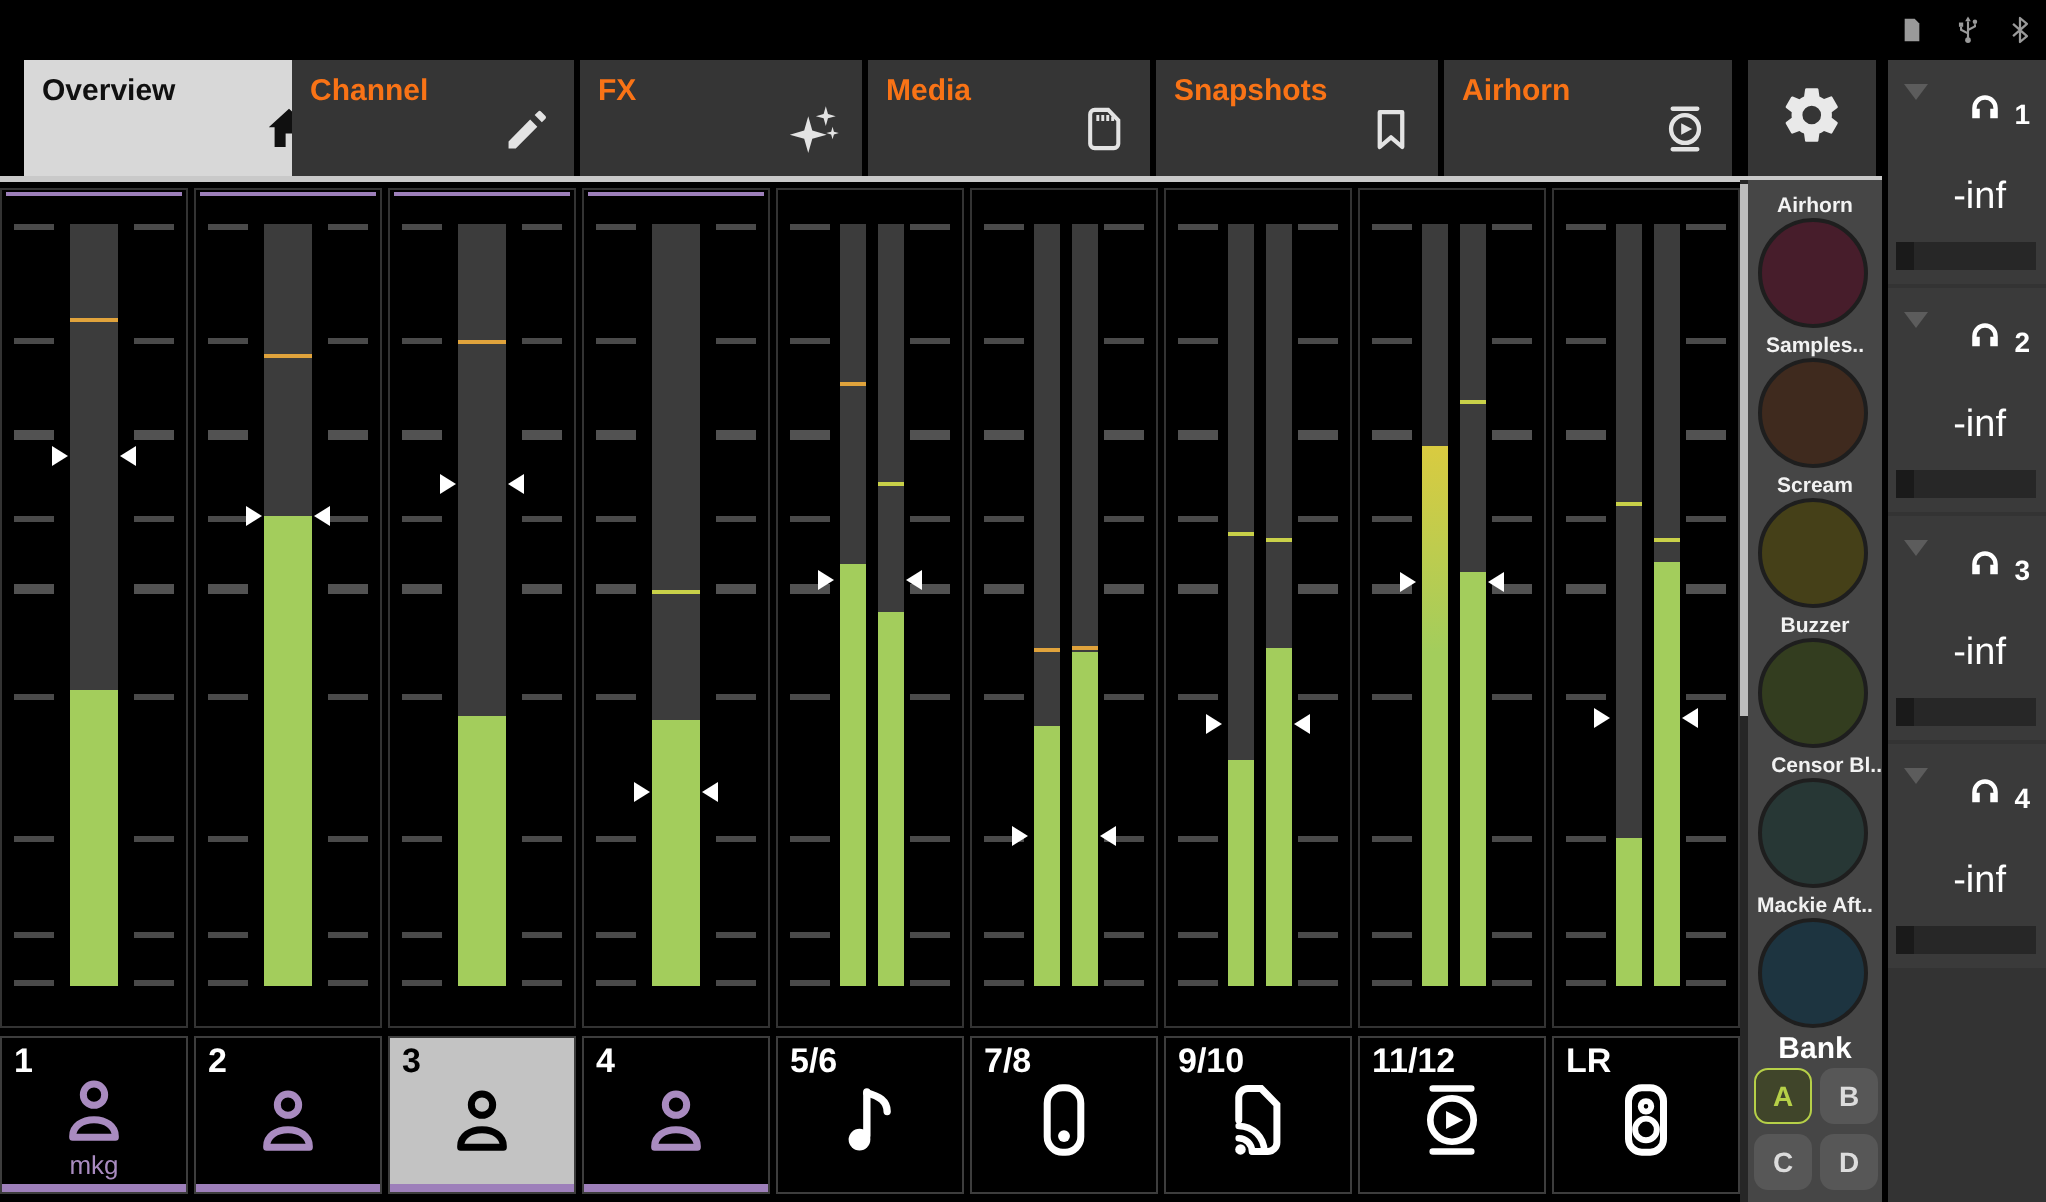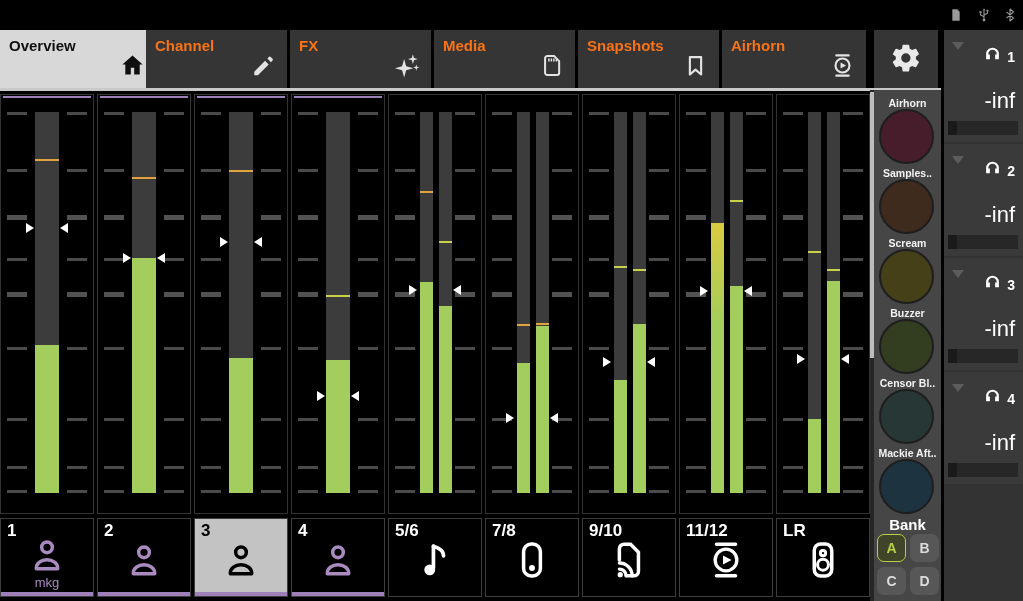--- a/index.html
+++ b/index.html
@@ -38,21 +38,21 @@
   .pad{position:absolute;left:5px;width:55px;height:55px;border-radius:50%;border:2px solid #1e1e1e;box-sizing:border-box;cursor:pointer;}
   .bank-label{position:absolute;left:0;right:0;text-align:center;font-size:15px;font-weight:bold;color:#fff;}
   .bank-btn{position:absolute;width:29px;height:28px;border-radius:7px;background:#575757;color:#dcdcdc;font-size:14px;font-weight:bold;display:flex;align-items:center;justify-content:center;box-sizing:border-box;cursor:pointer;}
   .bank-btn.selected{background:#40452a;border:1.5px solid #b6d048;color:#b6d048;}
   
   #phones-panel{position:absolute;left:944px;top:30px;width:79px;height:571px;background:#333;}
   .hp{position:absolute;left:0;width:79px;height:112px;background:#3a3a3a;}
   .hp-tri{position:absolute;left:8px;top:12px;width:0;height:0;border-left:6px solid transparent;border-right:6px solid transparent;border-top:8px solid #5c5c5c;cursor:pointer;}
   .hp-head{position:absolute;right:8px;top:14px;display:flex;align-items:center;gap:4px;}
   .hp-num{font-size:14px;font-weight:bold;color:#fff;}
-  .hp-val{position:absolute;right:8px;top:58px;font-size:22px;color:#fff;}
+  .hp-val{position:absolute;right:20px;top:58px;font-size:19px;color:#fff;}
   .hp-bar{position:absolute;left:4px;top:91px;width:70px;height:14px;background:#272727;}
   .hp-bar-cap{position:absolute;left:0;top:0;width:9px;height:14px;background:#1a1a1a;}
   #status-bar{position:absolute;left:0;top:0;width:1023px;height:30px;background:#000;}
   .st-ico{position:absolute;top:7px;}
 </style>
 </head>
 <body>
 
 <div id="app">
   <div id="status-bar">
@@ -68,21 +68,21 @@
           <path d="M12 1.8l2.1 3.6H9.9z" fill="#9a9a9a"></path>
           <rect x="5.2" y="6.4" width="3.2" height="3.2" fill="#9a9a9a"></rect>
           <circle cx="17.2" cy="5.8" r="1.7" fill="#9a9a9a"></circle>
           <circle cx="12" cy="19.6" r="2.1" fill="#9a9a9a"></circle>
         </svg></div>
       <div class="st-ico" style="left: 1002px;"><svg width="16" height="16" viewBox="0 0 24 24" xmlns="http://www.w3.org/2000/svg">
           <path d="M6.8 7.4l10.4 9.2-5.2 4.4V3l5.2 4.4L6.8 16.6" fill="none" stroke="#9a9a9a" stroke-width="1.7" stroke-linejoin="round"></path>
         </svg></div>
     </div>
   <div id="tab-bar">
-      <div class="tab selected" style="left: 0px; width: 156px;">
+      <div class="tab selected" style="left: 12px; width: 156px;">
         <div class="tab-label">Overview</div>
         <div class="tab-icon"><svg width="27" height="27" viewBox="0 0 24 24" xmlns="http://www.w3.org/2000/svg">
             <path d="M12 3L3 11.2h2.6V20h4.9v-6h3v6h4.9v-8.8H21z" fill="#101010"></path>
           </svg></div>
       </div>
       <div class="tab" style="left: 146px; width: 141px;">
         <div class="tab-label">Channel</div>
         <div class="tab-icon"><svg width="27" height="27" viewBox="0 0 24 24" xmlns="http://www.w3.org/2000/svg">
             <path d="M3.8 17.5v3.2H7L16.6 11l-3.2-3.2L3.8 17.5zM20.2 7.4c.33-.33.33-.87 0-1.2l-2-2a.85.85 0 0 0-1.2 0l-1.6 1.6 3.2 3.2 1.6-1.6z" fill="#e3e3e3"></path>
           </svg></div>
@@ -474,21 +474,21 @@
   </div>
   <div id="samples-panel">
       <div class="pad-name" style="top: 7px;">Airhorn</div>
       <div class="pad" style="top: 19px; background: rgb(71, 29, 43);"></div>
       <div class="pad-name" style="top: 77px;">Samples..</div>
       <div class="pad" style="top: 89px; background: rgb(63, 42, 30);"></div>
       <div class="pad-name" style="top: 147px;">Scream</div>
       <div class="pad" style="top: 159px; background: rgb(69, 64, 24);"></div>
       <div class="pad-name" style="top: 217px;">Buzzer</div>
       <div class="pad" style="top: 229px; background: rgb(51, 61, 31);"></div>
-      <div class="pad-name" style="top: 287px;">Censor Bl..</div>
+      <div class="pad-name" style="top: 287px; text-align: right;">Censor Bl..</div>
       <div class="pad" style="top: 299px; background: rgb(39, 55, 53);"></div>
       <div class="pad-name" style="top: 357px;">Mackie Aft..</div>
       <div class="pad" style="top: 369px; background: rgb(29, 52, 64);"></div>
       <div class="bank-label" style="top: 426px;">Bank</div>
       <div class="bank-btn selected" style="left: 3px; top: 444px;">
         <span>A</span>
       </div>
       <div class="bank-btn" style="left: 36px; top: 444px;">
         <span>B</span>
       </div>

